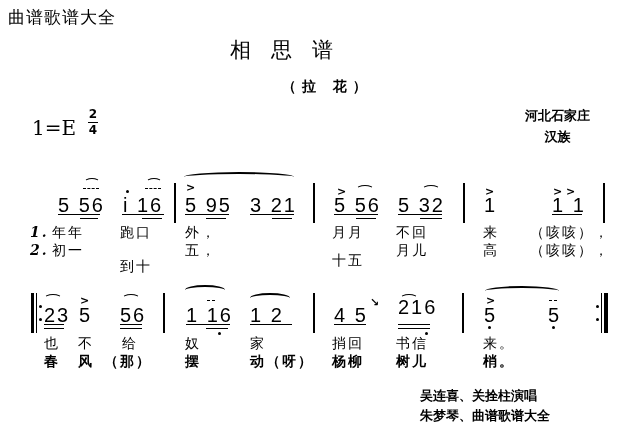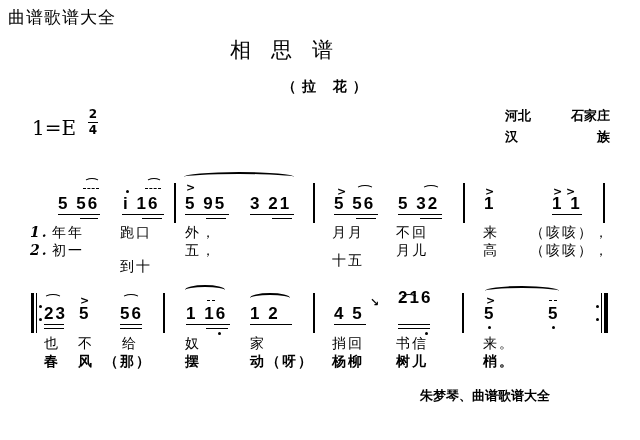--- a/index.html
+++ b/index.html
@@ -3,26 +3,26 @@
 <meta charset="utf-8">
 <style>
   html, body { margin:0; padding:0; background:#ffffff; }
   body { width:640px; height:440px; position:relative; overflow:hidden; color:#000;
          font-family: "DejaVu Sans", sans-serif; }
   .abs { position:absolute; }
   .watermark { left:8px; top:6px; font-size:17px; letter-spacing:1px; font-family:"DejaVu Sans", sans-serif; }
   .title { left:230px; top:36px; font-size:21px; letter-spacing:20px; font-family:"DejaVu Serif", serif; }
   .subtitle { left:282px; top:78px; font-size:14px; font-weight:bold; letter-spacing:6px; }
   .origin { left:505px; top:105px; font-size:13px; font-weight:bold; line-height:21px; }
-  .origin .r { display:flex; justify-content:space-between; width:105px; }
+  .origin .r { display:flex; justify-content:center; width:105px; }
   .key { left:32px; top:116px; font-family:"DejaVu Serif", serif; font-weight:normal; font-size:20px; }
   .meter { left:88px; top:108px; font-weight:bold; font-size:12px; line-height:13px; text-align:center; font-family:"DejaVu Sans", sans-serif; }
   .meter .line { border-top:1.5px solid #000; width:10px; margin:1px auto; }
 
-  .note { font-family:"Liberation Sans", sans-serif; font-weight:bold; font-size:17px; letter-spacing:2px; }
+  .note { font-family:"Liberation Sans", sans-serif; font-weight:normal; font-size:20px; letter-spacing:2px; }
   .bar { background:#000; width:2px; }
   .ul { border-top:1.5px solid #000; height:0; }
   .arc { border:1.5px solid #000; border-bottom:none; border-left-color:transparent; border-right-color:transparent; border-radius:50% 50% 0 0; height:8px; }
   .slur { border-top:2px solid #000; border-radius:50% 50% 0 0; height:8px; }
   .accent { font-family:"DejaVu Sans", sans-serif; font-size:11px; font-weight:bold; }
   .dot { width:3px; height:3px; background:#000; border-radius:50%; }
   .dash { border-top:1.5px dashed #000; height:0; }
   .lyric { font-size:14px; letter-spacing:2px; font-family:"DejaVu Sans", sans-serif; }
   .verse-num { font-style:italic; font-weight:bold; font-family:"DejaVu Serif", serif; }
   .credits { left:420px; top:386px; font-size:13px; font-weight:bold; line-height:20px; }
@@ -145,21 +145,21 @@
   <div class="abs dot" style="left:218px;top:332px;"></div>
   <div class="abs slur" style="left:250px;top:293px;width:40px;"></div>
   <div class="abs note" style="left:250px;top:304px;">1  2</div>
   <div class="abs ul" style="left:250px;top:324px;width:42px;"></div>
   <div class="abs bar" style="left:313px;top:293px;height:40px;"></div>
 
   <div class="abs note" style="left:334px;top:304px;">4 5</div>
   <div class="abs ul" style="left:334px;top:324px;width:32px;"></div>
   <div class="abs accent" style="left:370px;top:296px;">↘</div>
   <div class="abs arc" style="left:400px;top:294px;width:16px;"></div>
-  <div class="abs note" style="left:398px;top:288px;text-align:right;">216</div>
+  <div class="abs note" style="left:398px;top:296px;text-align:right;">216</div>
   <div class="abs ul" style="left:398px;top:324px;width:32px;"></div>
   <div class="abs ul" style="left:398px;top:328px;width:32px;"></div>
   <div class="abs dot" style="left:425px;top:332px;"></div>
   <div class="abs bar" style="left:462px;top:293px;height:40px;"></div>
 
   <div class="abs slur" style="left:485px;top:286px;width:74px;"></div>
   <div class="abs accent" style="left:486px;top:294px;">&gt;</div>
   <div class="abs note" style="left:484px;top:304px;">5</div>
   <div class="abs dot" style="left:488px;top:326px;"></div>
   <div class="abs dash" style="left:549px;top:300px;width:8px;"></div>
@@ -184,14 +184,15 @@
   <div class="abs lyric" style="left:78px;top:353px;font-weight:bold;">风</div>
   <div class="abs lyric" style="left:104px;top:353px;font-weight:bold;">（那）</div>
   <div class="abs lyric" style="left:185px;top:353px;font-weight:bold;">摆</div>
   <div class="abs lyric" style="left:250px;top:353px;font-weight:bold;">动（呀）</div>
   <div class="abs lyric" style="left:332px;top:353px;font-weight:bold;">杨柳</div>
   <div class="abs lyric" style="left:396px;top:353px;font-weight:bold;">树儿</div>
   <div class="abs lyric" style="left:483px;top:353px;font-weight:bold;">梢。</div>
 </div>
 
 <div class="abs credits">
+  <div>吴连喜、关拴柱演唱</div>
   <div>朱梦琴、曲谱歌谱大全</div>
 </div>
 
 </body></html>

